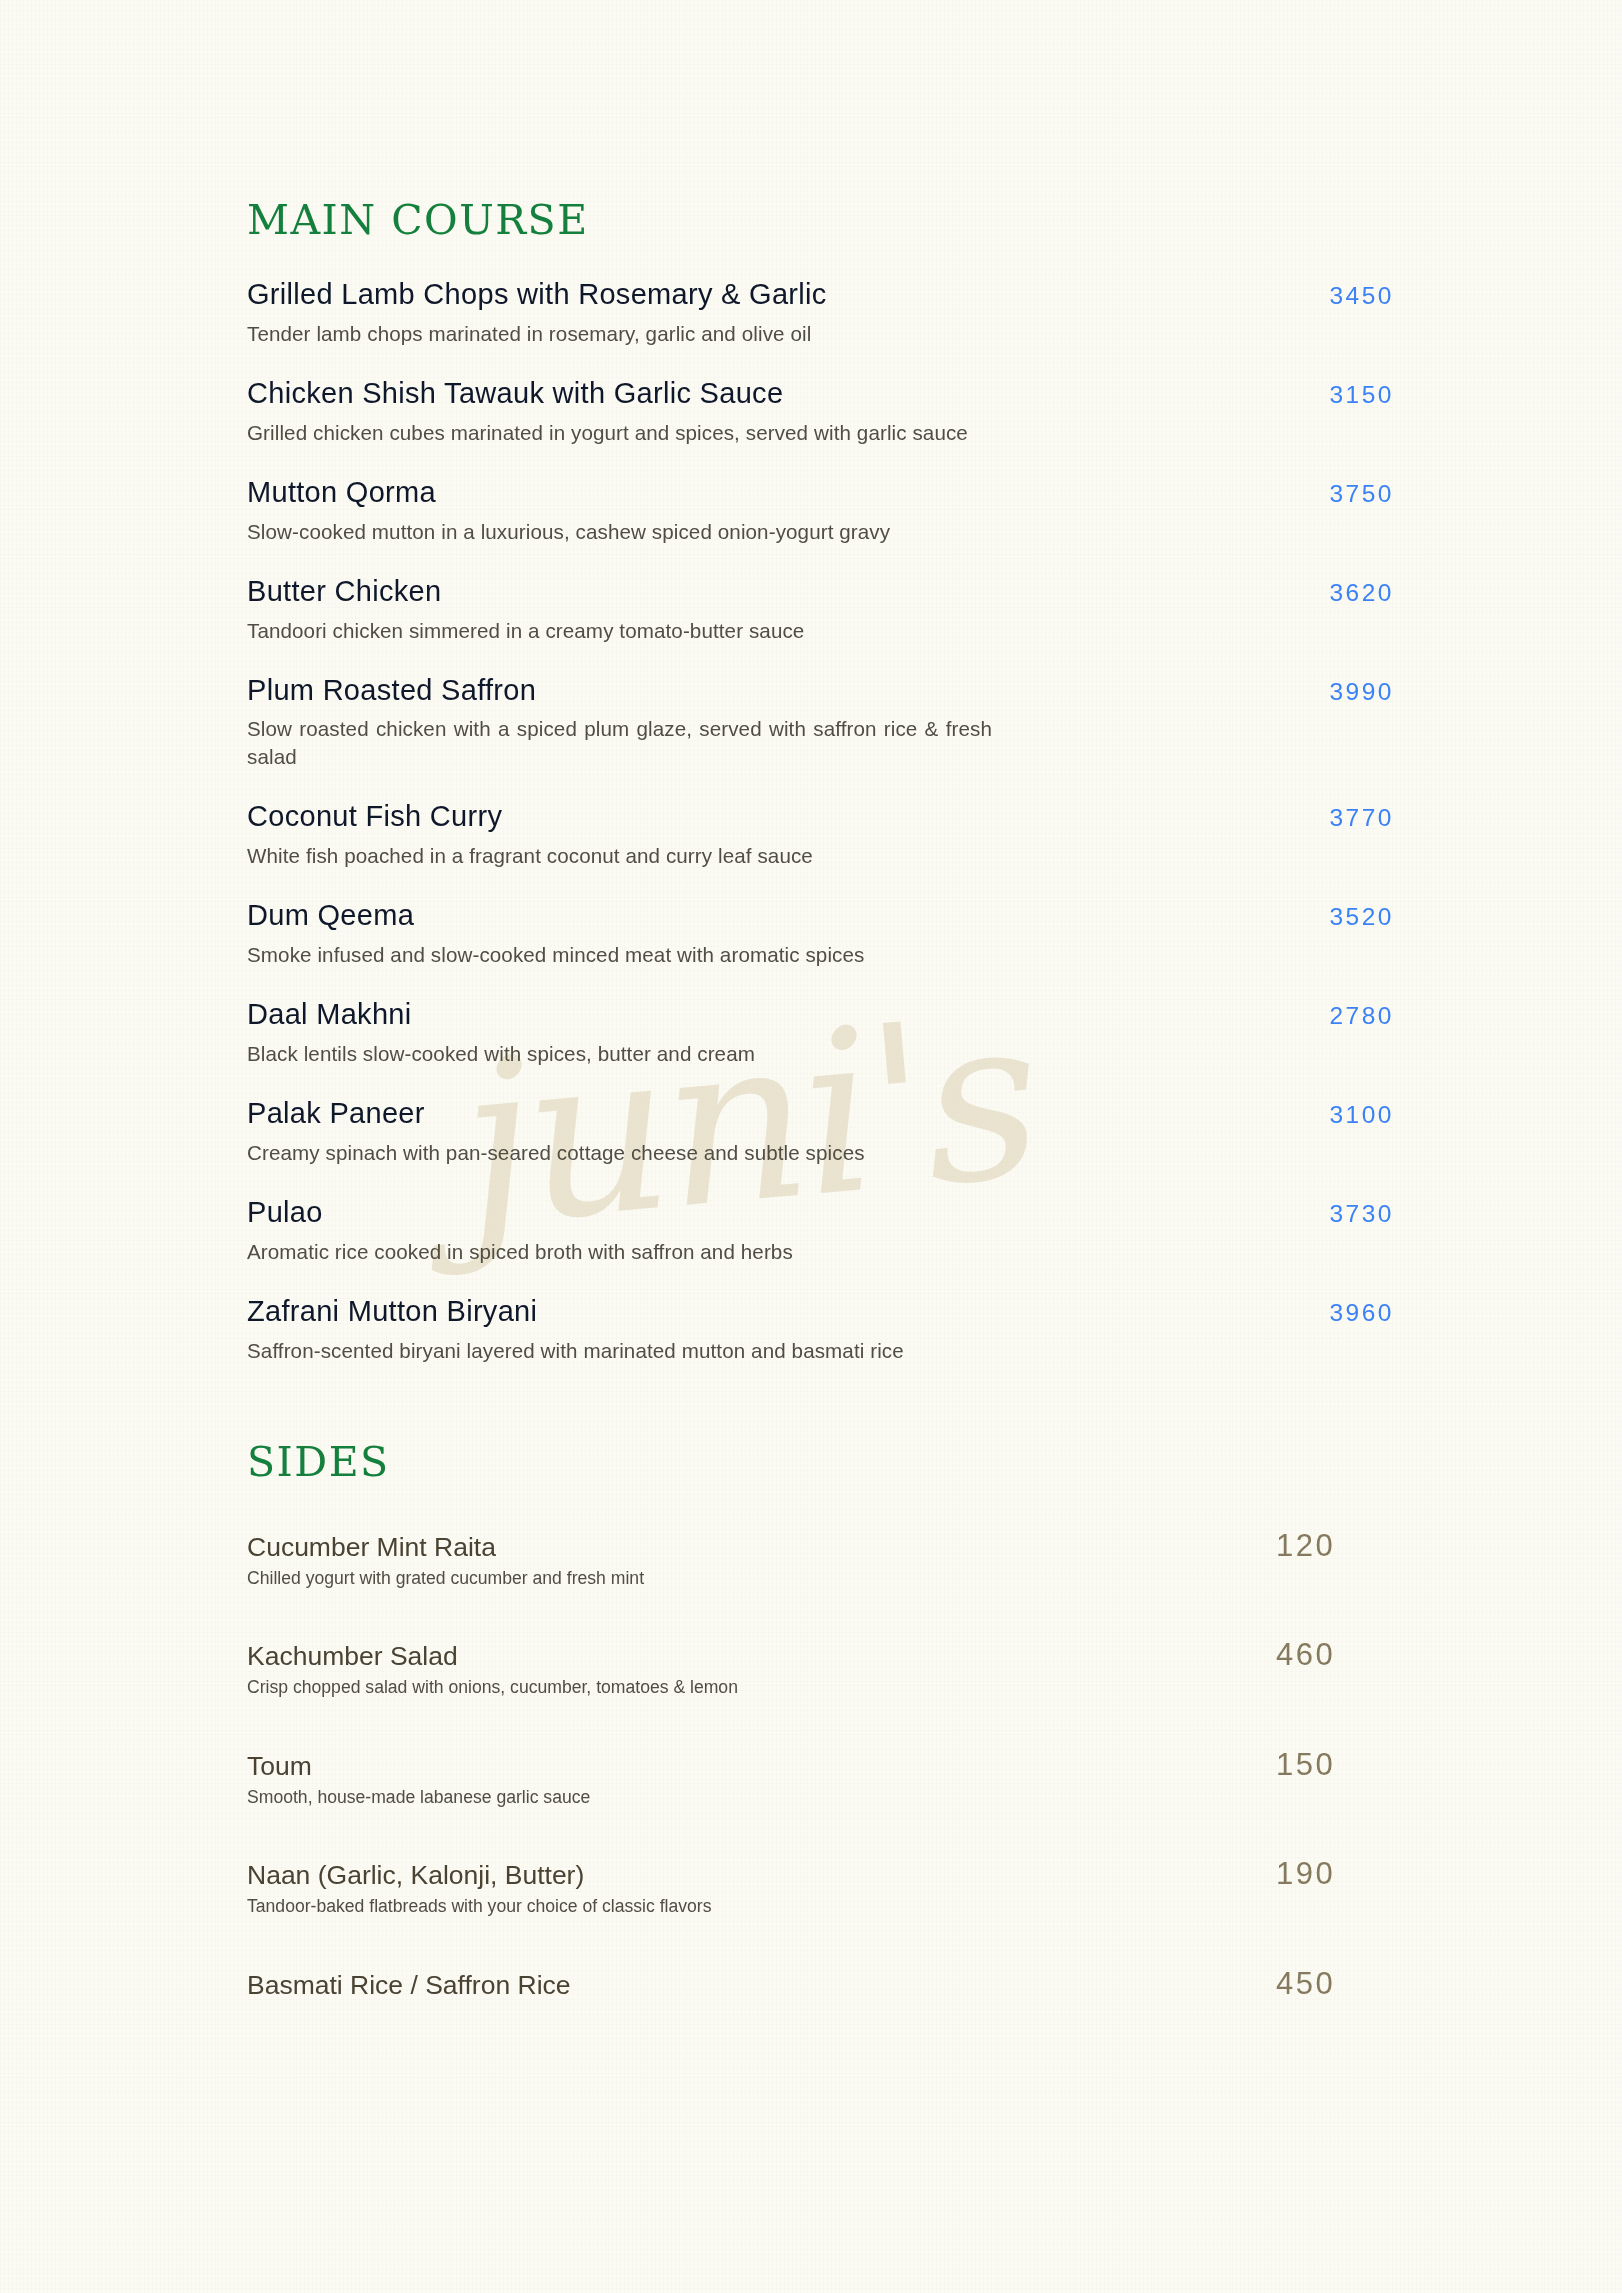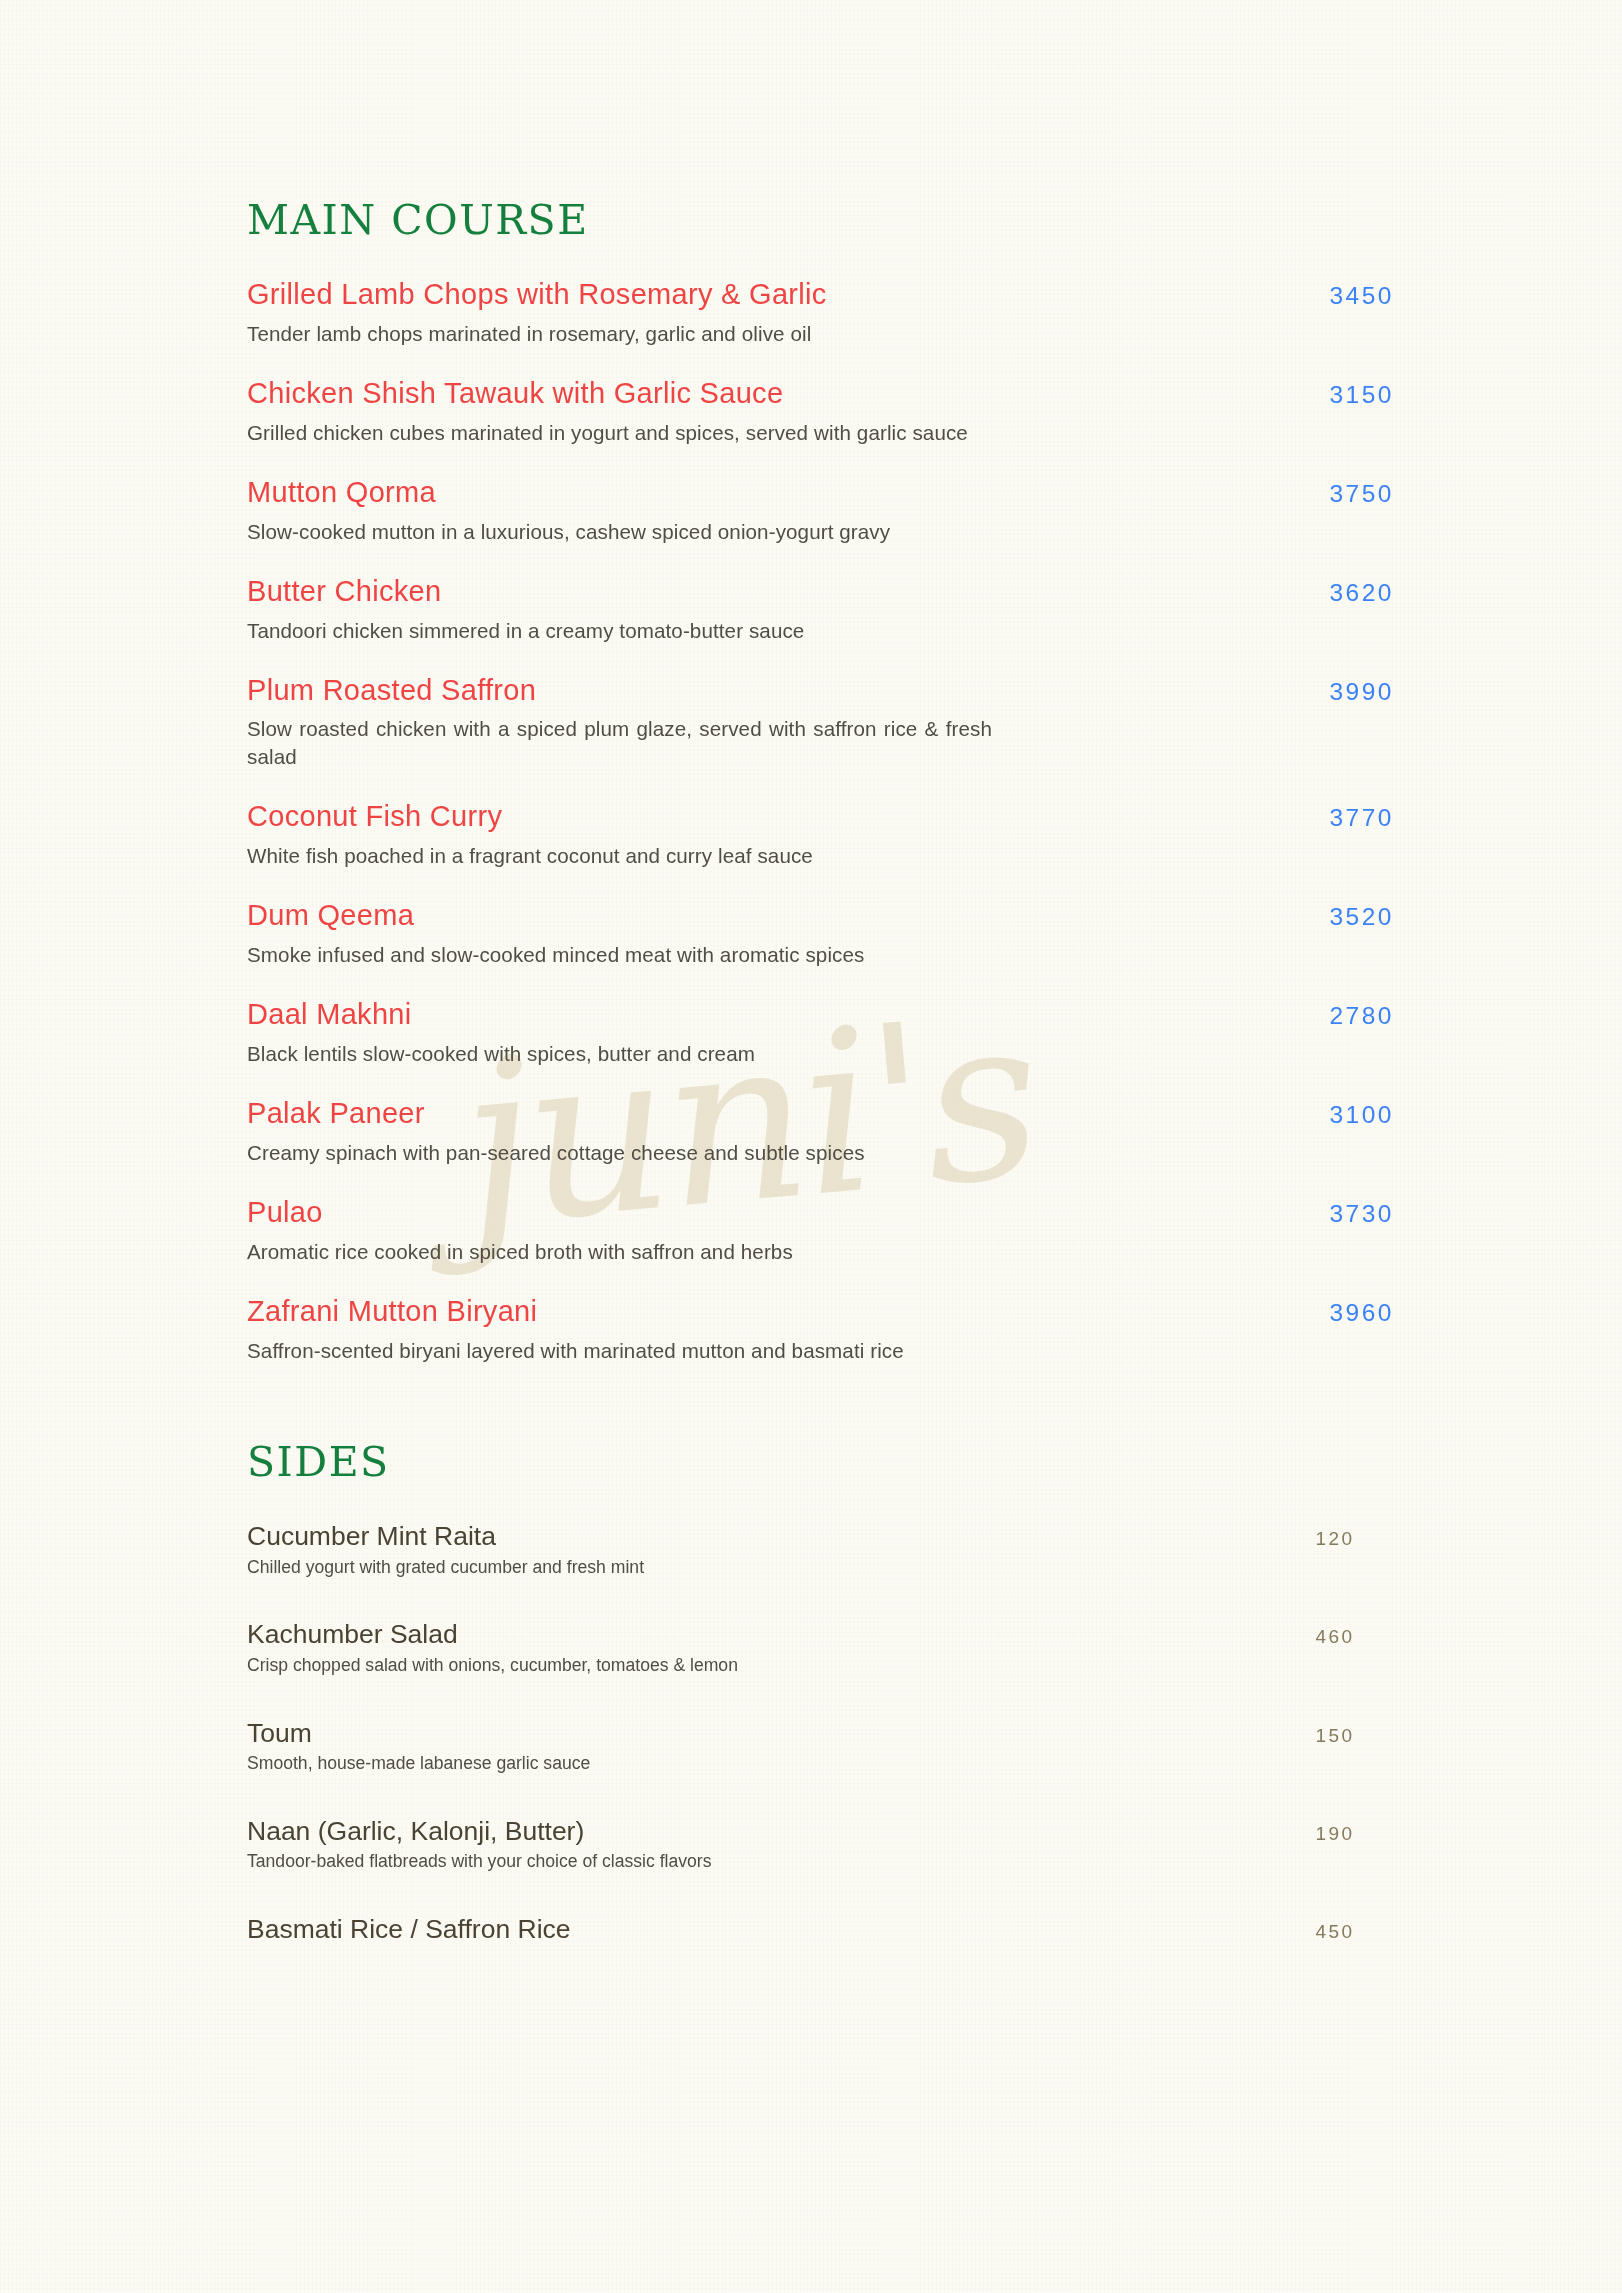--- a/index.html
+++ b/index.html
@@ -70,21 +70,21 @@
     z-index: 2;
     margin-bottom: 29px;
   }
   .item-head {
     display: flex;
     align-items: baseline;
     justify-content: space-between;
   }
   .item-name {
     font-size: 29px;
-    color: #ef4444;
+    color: #0f172a;
     letter-spacing: 0.3px;
     font-weight: 400;
     line-height: 1.2;
   }
   .item-price {
     font-size: 24.5px;
     color: #3b82f6;
     letter-spacing: 2.5px;
     white-space: nowrap;
     padding-left: 29px;
@@ -114,25 +114,25 @@
   }
   .side-name {
     font-size: 26.5px;
     color: #4a4334;
     font-weight: 400;
     line-height: 1.2;
     flex: 0 0 auto;
   }
   .side-spacer { flex: 1 1 auto; }
   .side-price {
-    font-size: 19px;
+    font-size: 31px;
     color: #857a5e;
     letter-spacing: 2.5px;
     width: 118px;
-    text-align: center;
+    text-align: left;
     flex: 0 0 118px;
     margin-left: 39px;
     margin-top: 32px;
   }
   .side-desc {
     font-size: 17.6px;
     color: #514d43;
     margin-top: 2.9px;
     line-height: 1.3;
   }

